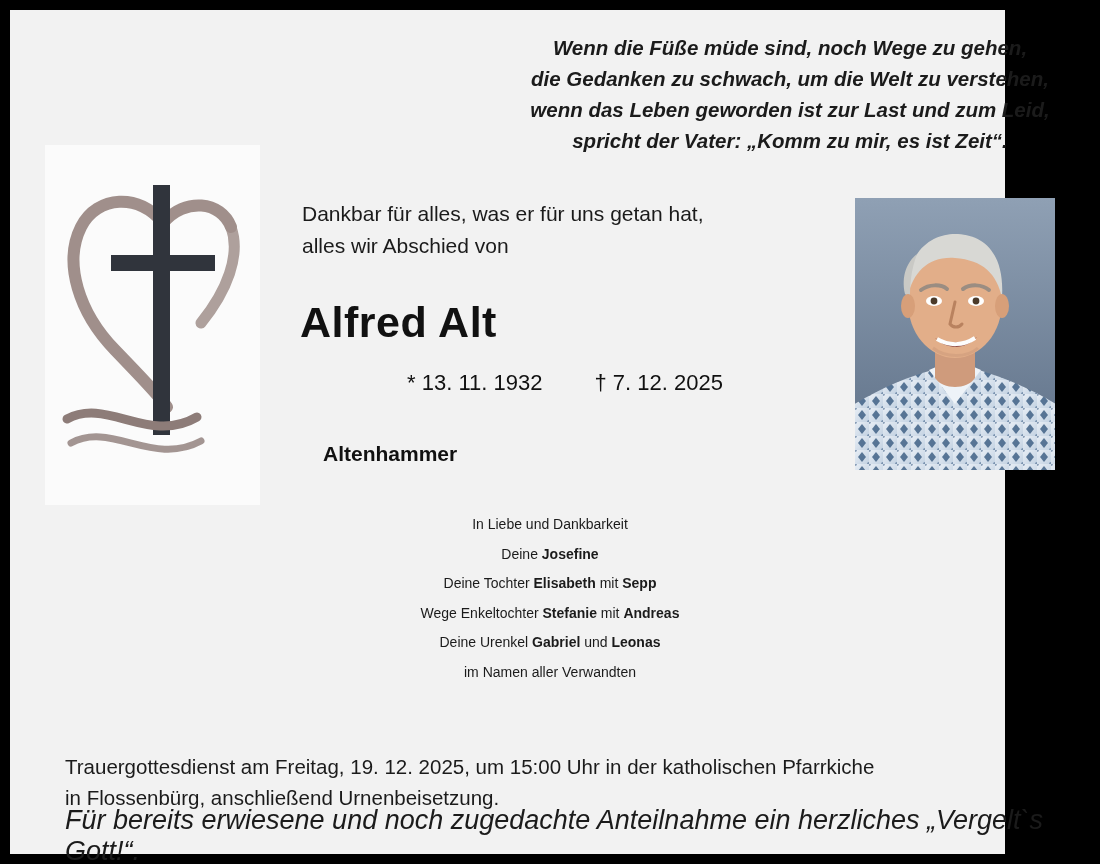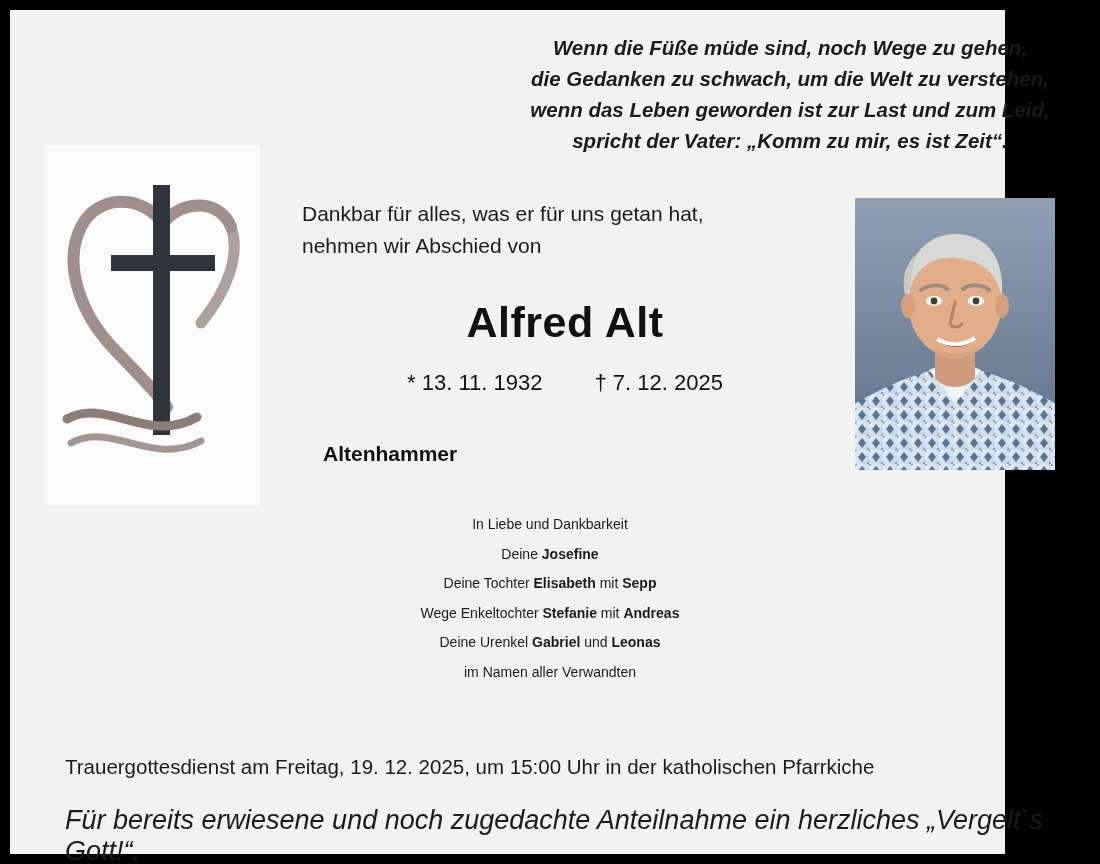--- a/index.html
+++ b/index.html
@@ -57,21 +57,20 @@
     line-height: 32px;
     color: #1b1b1b;
   }
 
   
   .name {
     position: absolute;
     left: 290px;
     top: 288px;
     width: 530px;
-    text-align: center;
     font-size: 43px;
     font-weight: bold;
     color: #111;
     letter-spacing: 0.5px;
   }
 
   
   .dates {
     position: absolute;
     left: 290px;
@@ -162,21 +161,21 @@
       <rect x="108" y="40" width="17" height="250" fill="#30343c"></rect>
       <rect x="66" y="110" width="104" height="16" fill="#30343c"></rect>
 
       <path d="M22 274 C 62 252, 104 300, 152 272" fill="none" stroke="#8d7c78" stroke-width="9" stroke-linecap="round"></path>
       <path d="M26 298 C 66 276, 108 322, 156 296" fill="none" stroke="#8d7c78" stroke-width="7" stroke-linecap="round" opacity="0.8"></path>
     </svg>
   </div>
 
   <div class="intro">
     <div>Dankbar für alles, was er für uns getan hat,</div>
-    <div>nehmen wir Abschied von</div>
+    <div>alles wir Abschied von</div>
   </div>
 
   <div class="name">Alfred Alt</div>
 
   <div class="dates">
     <span class="birth">* 13. 11. 1932</span>
     <span>† 7. 12. 2025</span>
   </div>
 
   <div class="place">Altenhammer</div>
@@ -244,17 +243,18 @@
       <span>Wege Enkeltochter </span><b>Stefanie</b><span> mit </span><b>Andreas</b>
     </div>
     <div>
       <span>Deine Urenkel </span><b>Gabriel</b><span> und </span><b>Leonas</b>
     </div>
     <div>im Namen aller Verwandten</div>
   </div>
 
   <div class="service">
     <div>Trauergottesdienst am Freitag, 19. 12. 2025, um 15:00 Uhr in der katholischen Pfarrkiche</div>
+    <div>in Flossenbürg, anschließend Urnenbeisetzung.</div>
   </div>
 
   <div class="thanks">Für bereits erwiesene und noch zugedachte Anteilnahme ein herzliches „Vergelt`s Gott!“.</div>
 
 </div>
 
 </body></html>

